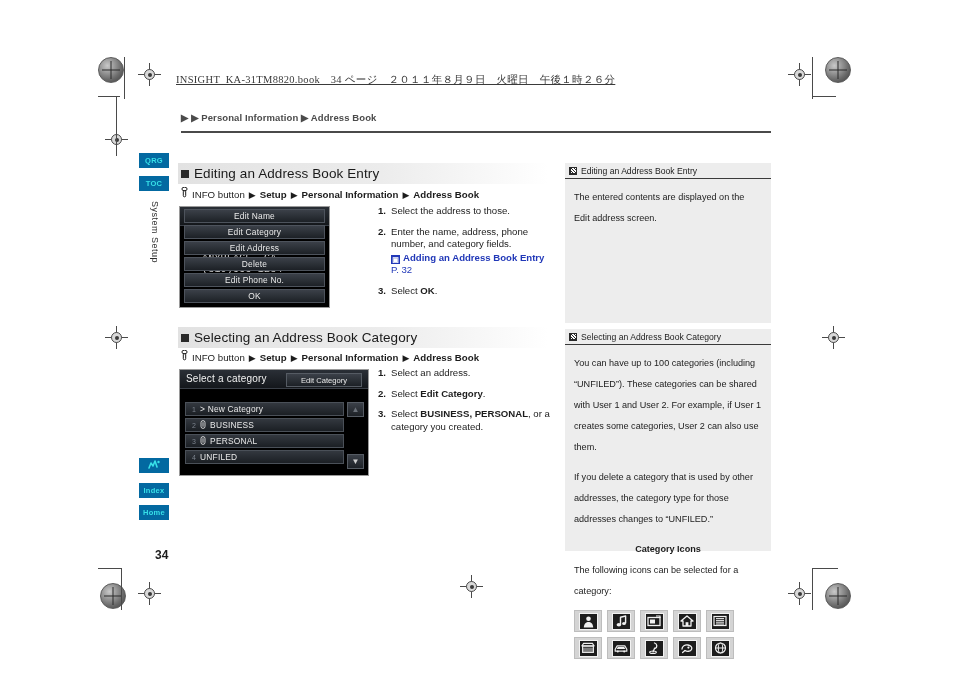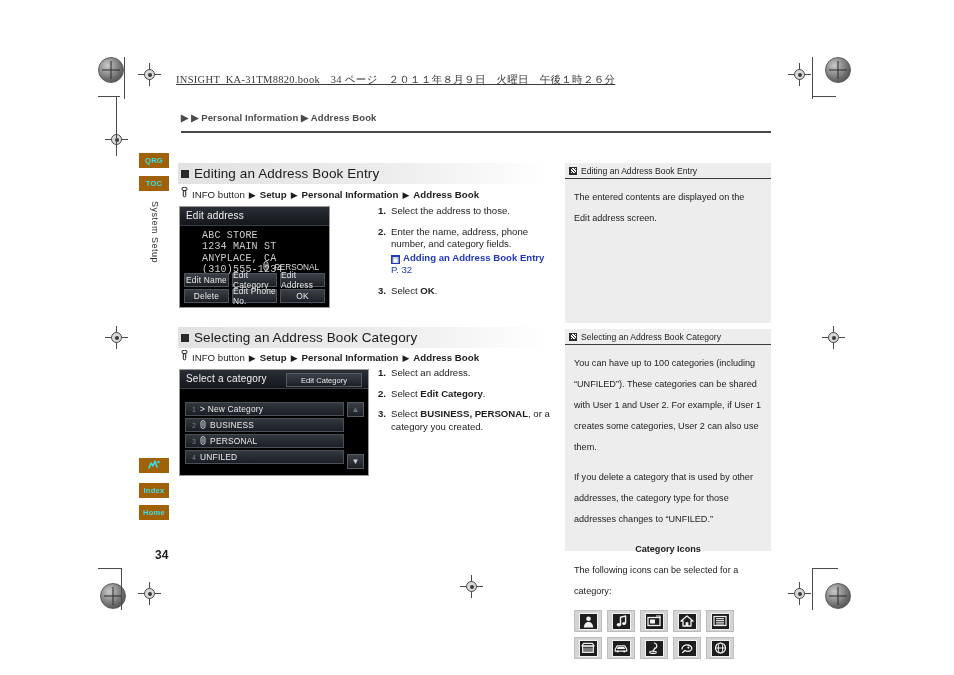--- a/index.html
+++ b/index.html
@@ -94,21 +94,21 @@
     position: absolute;
     left: 181px; top: 131px;
     width: 590px; height: 1.6px;
     background: #4a4a4a;
   }
 
   
   .tab {
     position: absolute;
     width: 30px; height: 15px;
-    background: #a16207;
+    background: #0369a1;
     color: #37e0e8;
     font-size: 7.5px;
     font-weight: bold;
     display: flex;
     align-items: center;
     justify-content: center;
     letter-spacing: 0.3px;
   }
   .vtab {
     position: absolute;
@@ -185,21 +185,21 @@
     font-family: Liberation Mono, monospace;
   }
   .navshot .cat-tag {
     position: absolute; right: 10px; top: 54px;
     color: #dcdcdc; font-size: 8.2px;
     display: flex; align-items: center; gap: 5px;
   }
   .navshot .menu-grid {
     position: absolute; left: 4px; right: 4px; bottom: 4px;
     display: grid;
-    grid-template-columns: 1fr 1fr 1fr;
+    grid-template-columns: 1fr;
     gap: 2px 3px;
   }
   .navshot .mbtn {
     height: 14px;
     background: linear-gradient(to bottom, #3b4048 0%, #1d2126 100%);
     border: 1px solid #4d535c;
     color: #eaeaea;
     font-size: 8.4px;
     display: flex; align-items: center; justify-content: center;
     letter-spacing: 0.2px;

